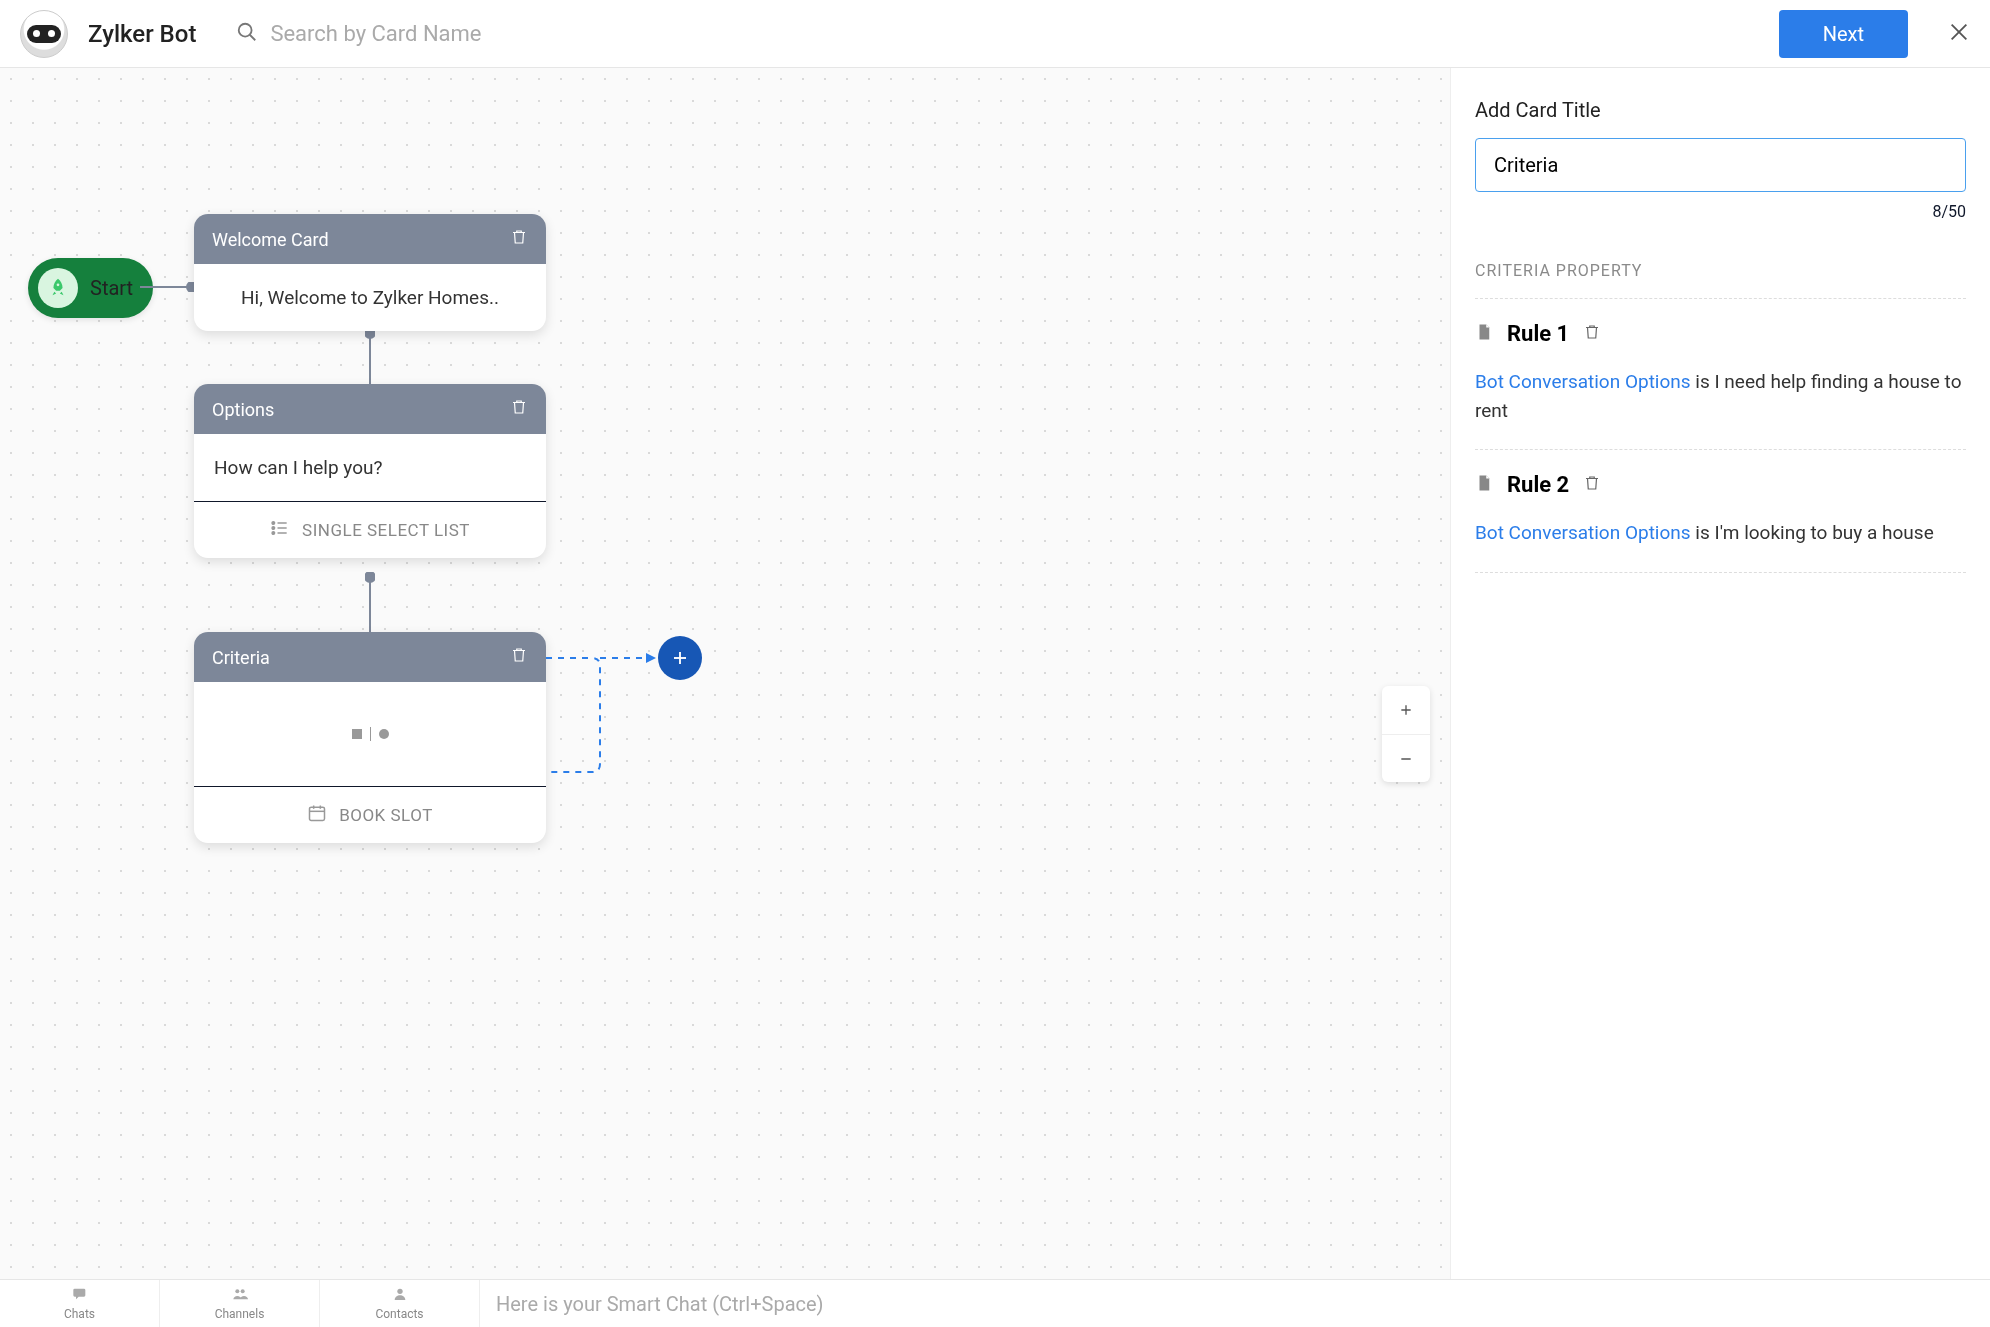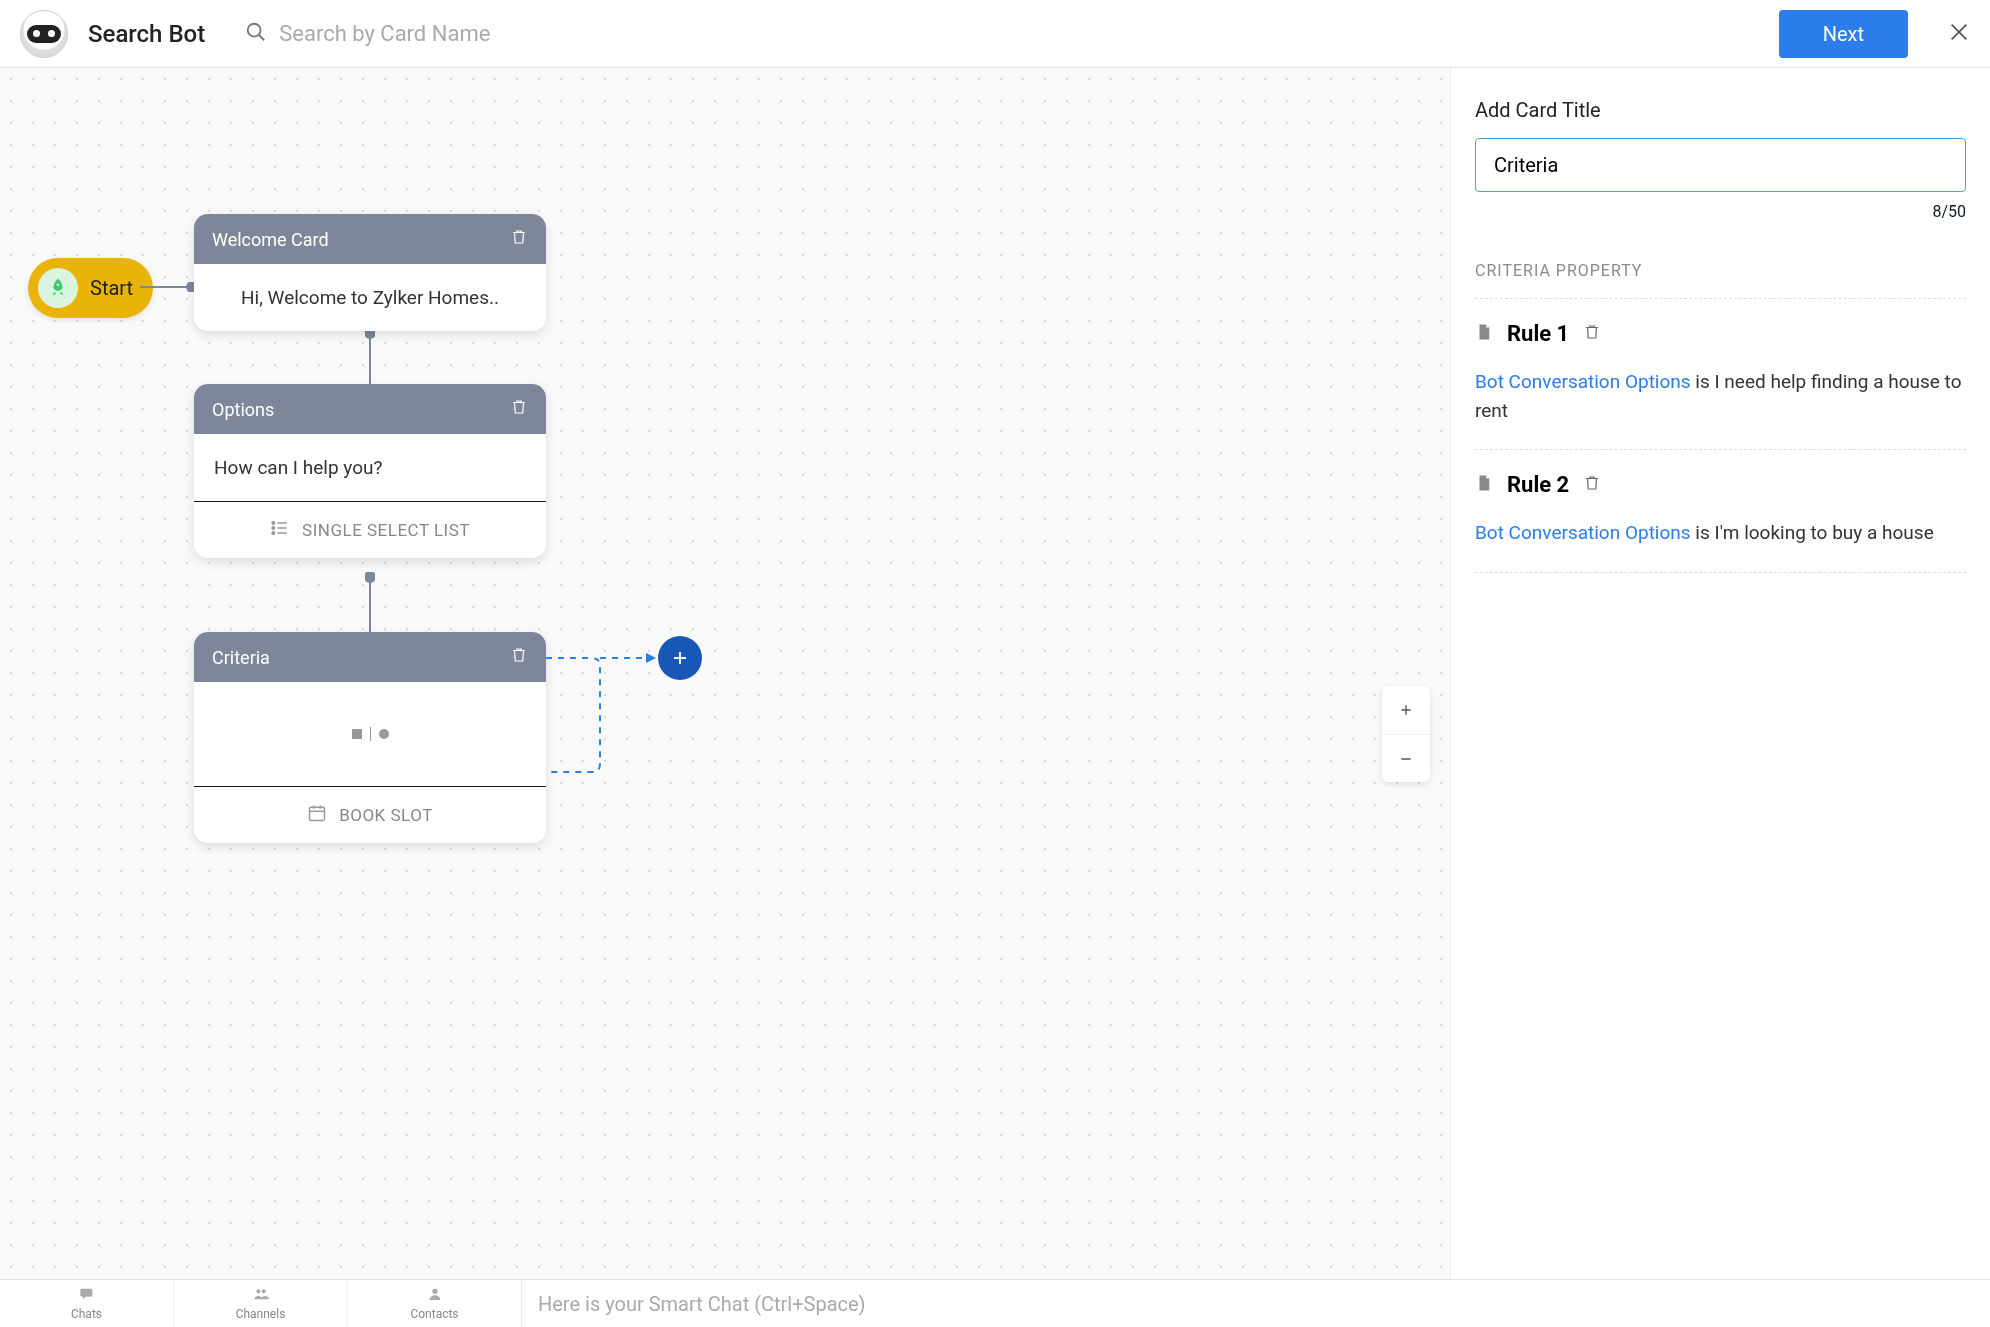--- a/index.html
+++ b/index.html
@@ -22,21 +22,21 @@
 .close-x svg { width: 22px; height: 22px; stroke: currentColor; stroke-width: 2; fill: none; }
 
 
 .main { flex: 1; display: flex; min-height: 0; }
 
 
 .canvas-wrap { flex: 1; position: relative; overflow: hidden; background: #fafafa; }
 .dotgrid { position: absolute; inset: 0; background-image: radial-gradient(#d9d9d9 1px, transparent 1px); background-size: 22px 22px; }
 .canvas { position: absolute; inset: 0; }
 
-.start-pill { position: absolute; left: 28px; top: 190px; background: #eab308; border-radius: 30px; box-shadow: 0 2px 6px rgba(0,0,0,.1); display: flex; align-items: center; padding: 10px 20px 10px 10px; gap: 12px; }
+.start-pill { position: absolute; left: 28px; top: 190px; background: #15803d; border-radius: 30px; box-shadow: 0 2px 6px rgba(0,0,0,.1); display: flex; align-items: center; padding: 10px 20px 10px 10px; gap: 12px; }
 .rocket-bg { width: 40px; height: 40px; border-radius: 50%; background: #d9f5e0; display:flex; align-items:center; justify-content:center; }
 .rocket-bg svg { width: 22px; height: 22px; fill: #3bc86b; }
 .start-text { font-size: 20px; color: #222; }
 
 .connector { position: absolute; stroke: #7d8799; stroke-width: 2; fill: none; }
 .connector-dot { fill: #7d8799; }
 
 .card { position: absolute; width: 352px; background: #fff; border-radius: 14px; box-shadow: 0 4px 12px rgba(0,0,0,.12); overflow: hidden; }
 .card-header { background: #7d8799; color: #fff; padding: 14px 18px; display: flex; align-items: center; justify-content: space-between; font-size: 18px; }
 .trash-icon svg { width: 18px; height: 18px; stroke: #fff; fill: none; stroke-width: 1.6; }
@@ -72,32 +72,32 @@
 .rule-head { display: flex; align-items: center; gap: 14px; margin: 22px 0; }
 .rule-head .doc-icon svg { width:18px; height:18px; fill:#888; }
 .rule-name { font-size: 22px; font-weight: 700; }
 .rule-trash svg { width:18px; height:18px; stroke:#666; fill:none; stroke-width:1.6; }
 .rule-body { font-size: 19px; line-height: 1.5; color: #333; margin-bottom: 24px; }
 .rule-link { color: #2b7de9; }
 
 
 .bottombar { height: 48px; border-top: 1px solid #e6e6e6; display:flex; align-items:stretch; }
 .bb-tabs { display:flex; }
-.bb-tab { width: 174px; display:flex; flex-direction:column; align-items:center; justify-content:center; gap:2px; color:#888; font-size:12px; cursor:pointer; border-right: 1px solid #eee; }
+.bb-tab { width: 160px; display:flex; flex-direction:column; align-items:center; justify-content:center; gap:2px; color:#888; font-size:12px; cursor:pointer; border-right: 1px solid #eee; }
 .bb-tab svg { width:20px; height:16px; fill:#aaa; }
 .smart-chat { flex:1; display:flex; align-items:center; padding:0 16px; color:#aaa; font-size:20px; }
 </style>
 </head>
 <body>
 
 <div class="topbar">
   <div class="bot-avatar">
       <div class="bot-face"></div>
     </div>
-  <div class="bot-name">Search Bot</div>
+  <div class="bot-name">Zylker Bot</div>
   <div class="search-wrap">
     <span class="search-icon">
       <svg viewBox="0 0 24 24">
           <circle cx="10" cy="10" r="7"></circle>
           <line x1="15" y1="15" x2="21" y2="21"></line>
         </svg>
     </span>
     <input class="search-input" placeholder="Search by Card Name" style="">
   </div>
   <button class="next-btn">Next</button>

